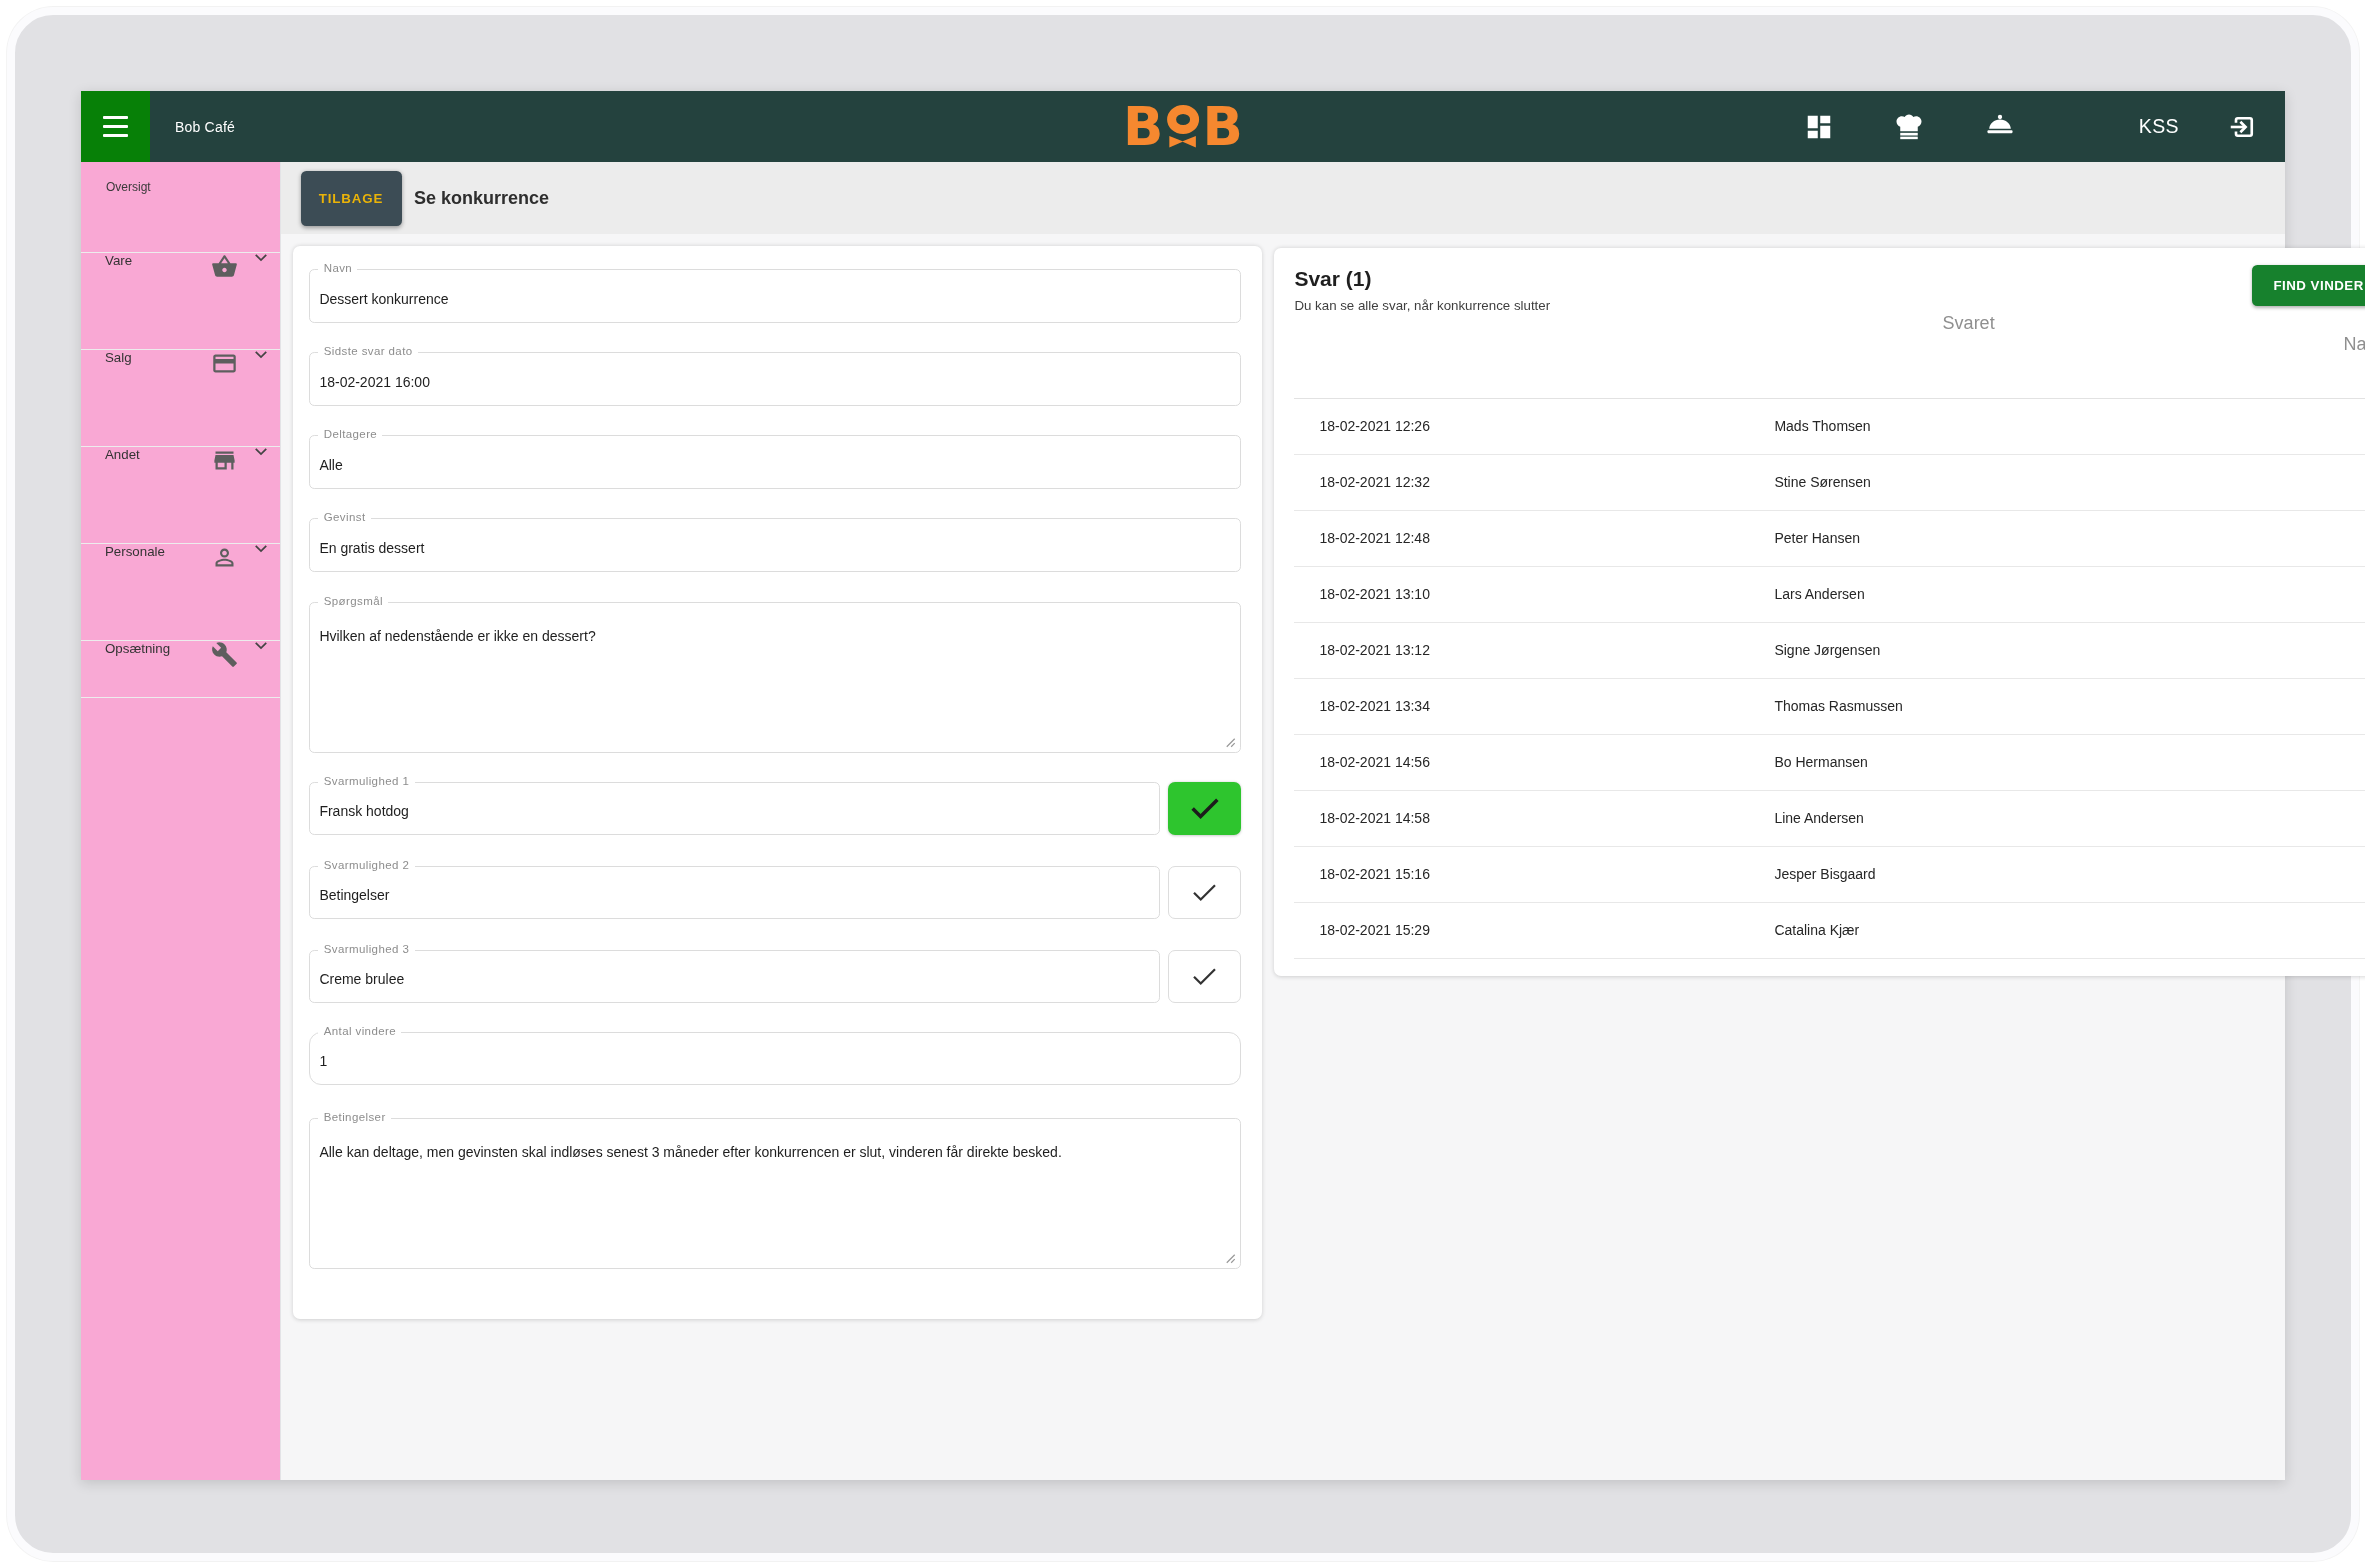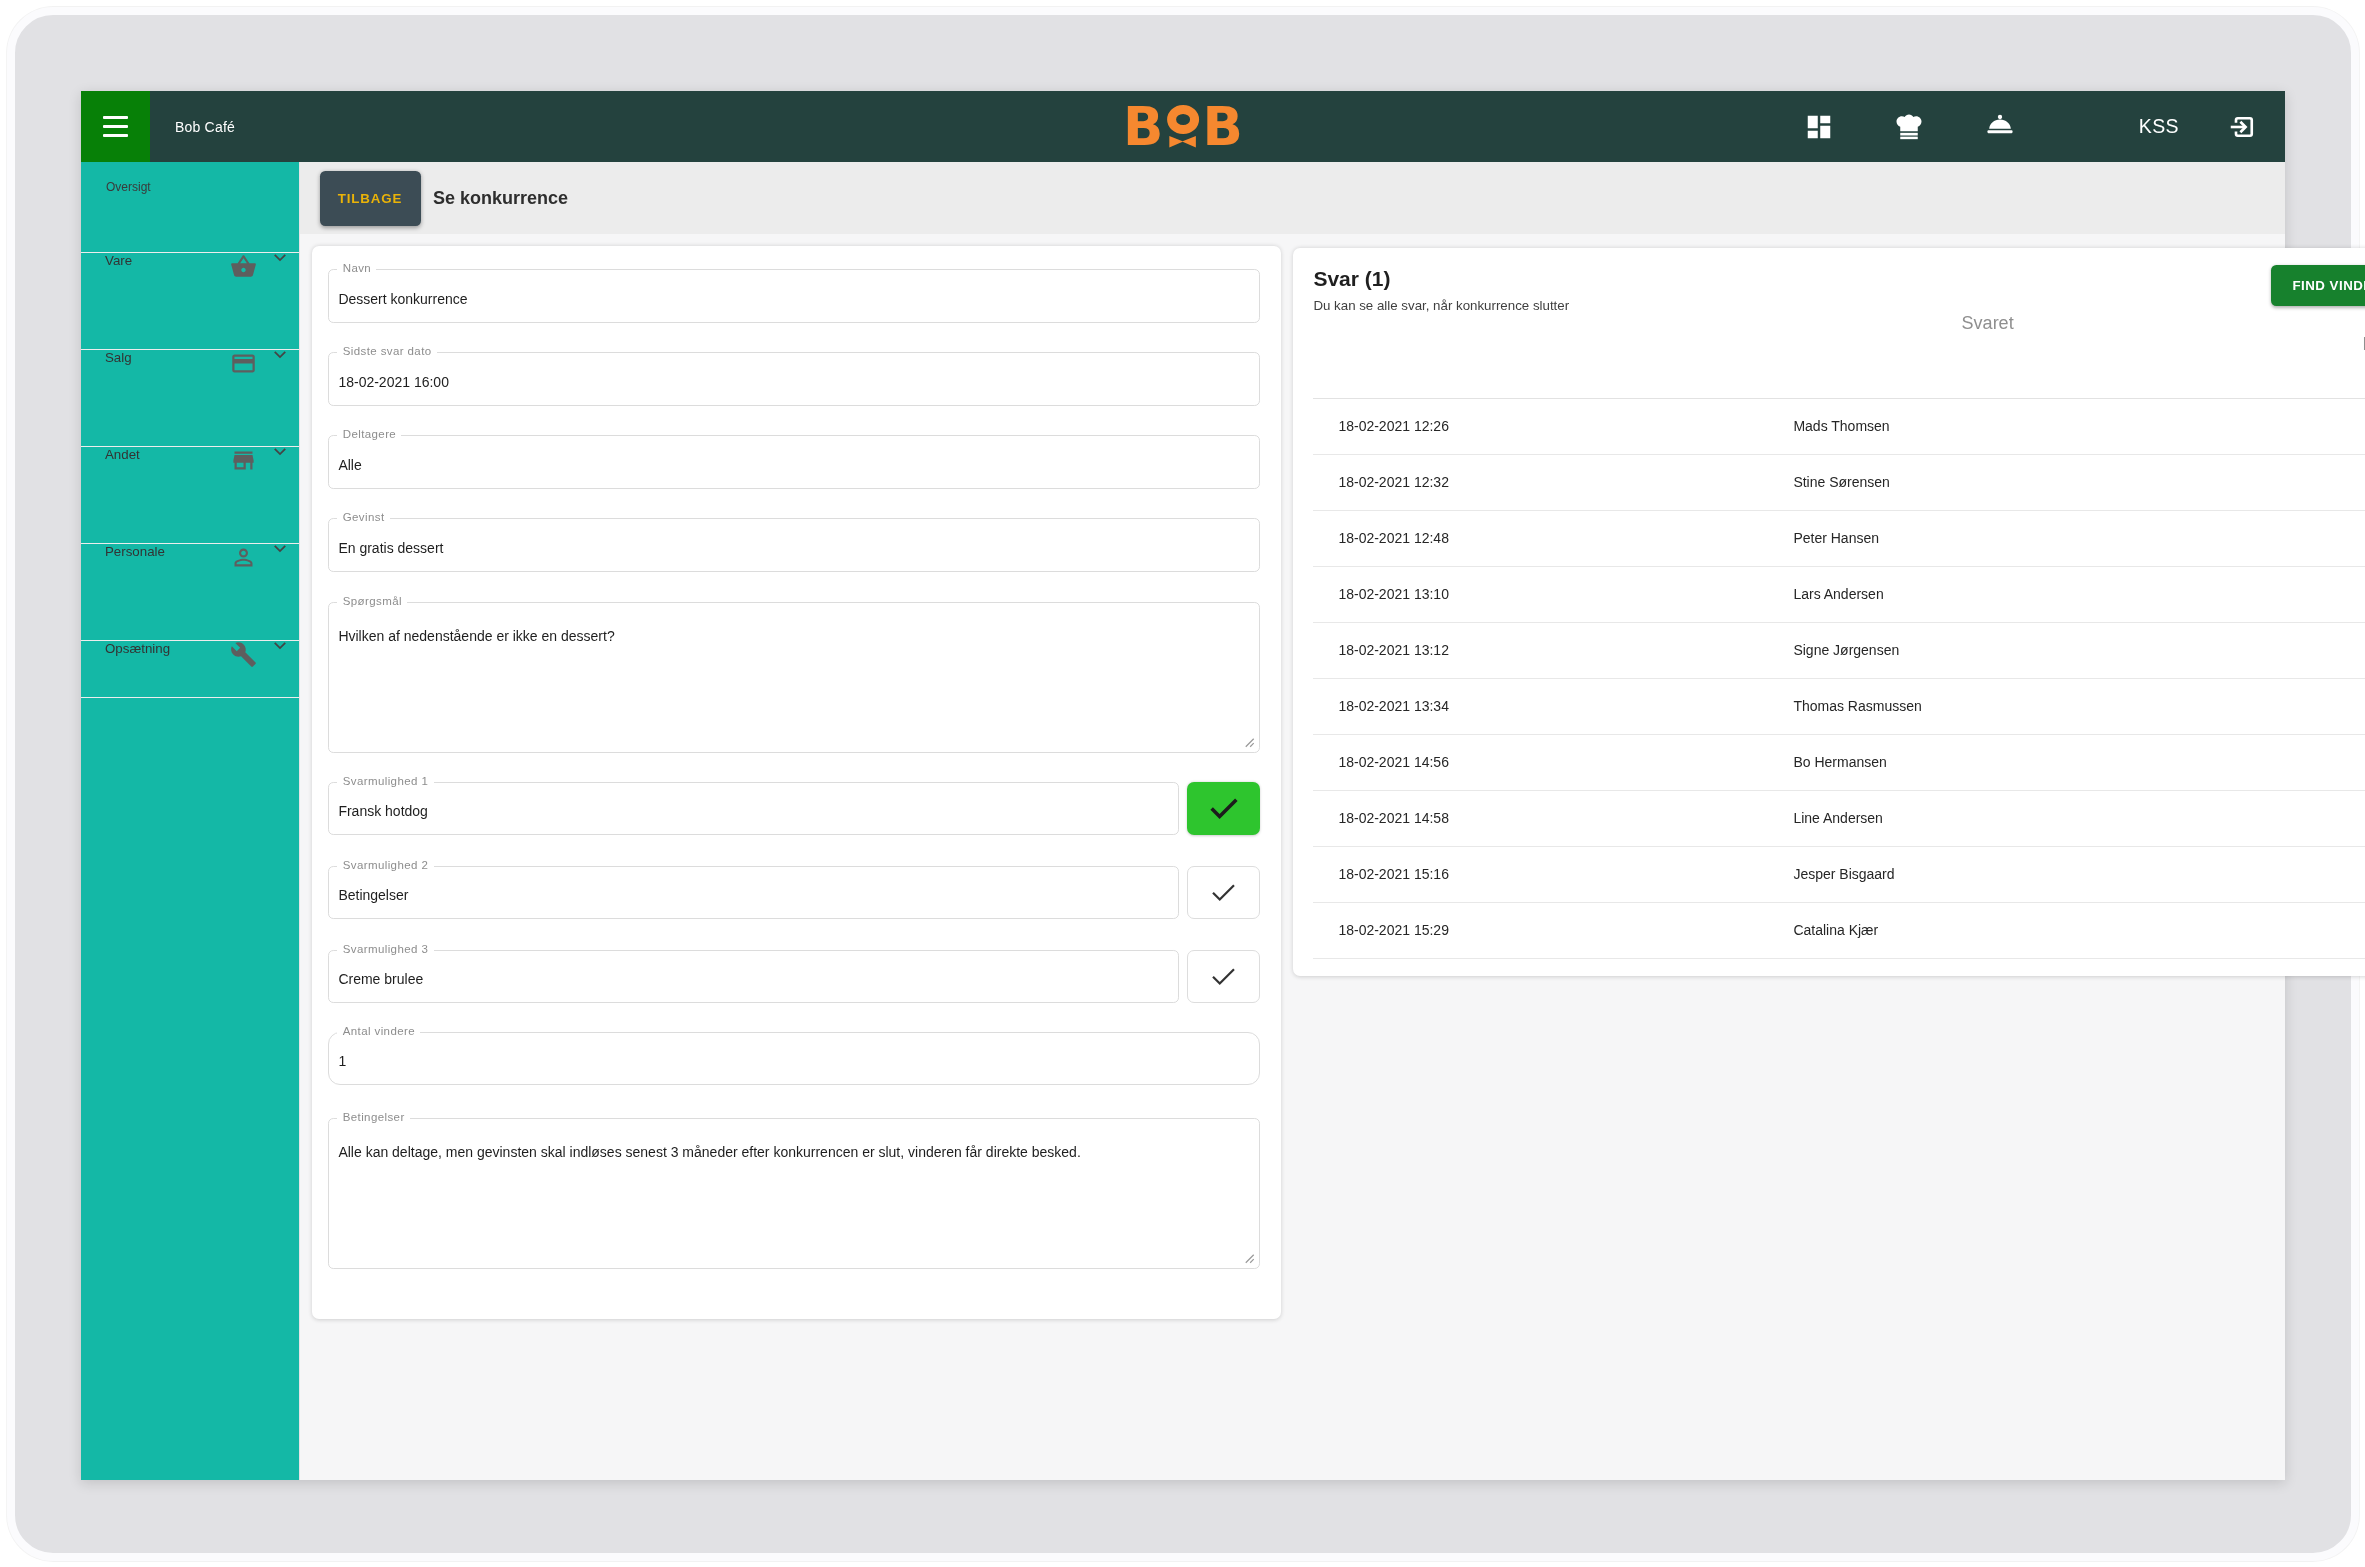--- a/index.html
+++ b/index.html
@@ -30,21 +30,21 @@
 
   .header-right { margin-left:auto; display:flex; align-items:center; padding-right:28px;gap:41px; }
   .hicon { width:30px; height:30px; margin-left:19.5px; cursor:pointer; }
   .hicon svg { width:100%; height:100%; fill:#ffffff; }
   .kss { color:#ffffff; font-size:19.5px; margin-left:83px; letter-spacing:0.4px; cursor:pointer; }
   .exit-icon { width:28px; height:28px; margin-left:9px; cursor:pointer; }
 
   
   .body { flex:1; display:flex; min-height:0; }
 
-  .sidebar { width:219px; background:#14b8a6; border-right:0.9px solid #E3E3E6; }
+  .sidebar { width:200px; background:#f9a8d4; border-right:0.9px solid #E3E3E6; }
   .side-overview { height:50px; display:flex; align-items:center; padding-left:25px;
                    font-size:12px; color:#3A3A3A; cursor:pointer; }
   .side-item { height:57px; border-top:0.9px solid #EDEDED; display:flex; align-items:flex-start;
                padding:0 12.4px 0 24px; cursor:pointer;margin-top:40px; }
   .side-item .lbl { font-size:13.3px; color:#333333; font-weight:500; }
   .side-item .sp { flex:1; }
   .side-icon { width:27px; height:27px; }
   .side-icon svg { width:100%; height:100%; fill:#5E5E5E; }
   .chev { margin-left:16px; width:14px; height:9px; }
   .side-end { border-top:0.9px solid #EDEDED; }

